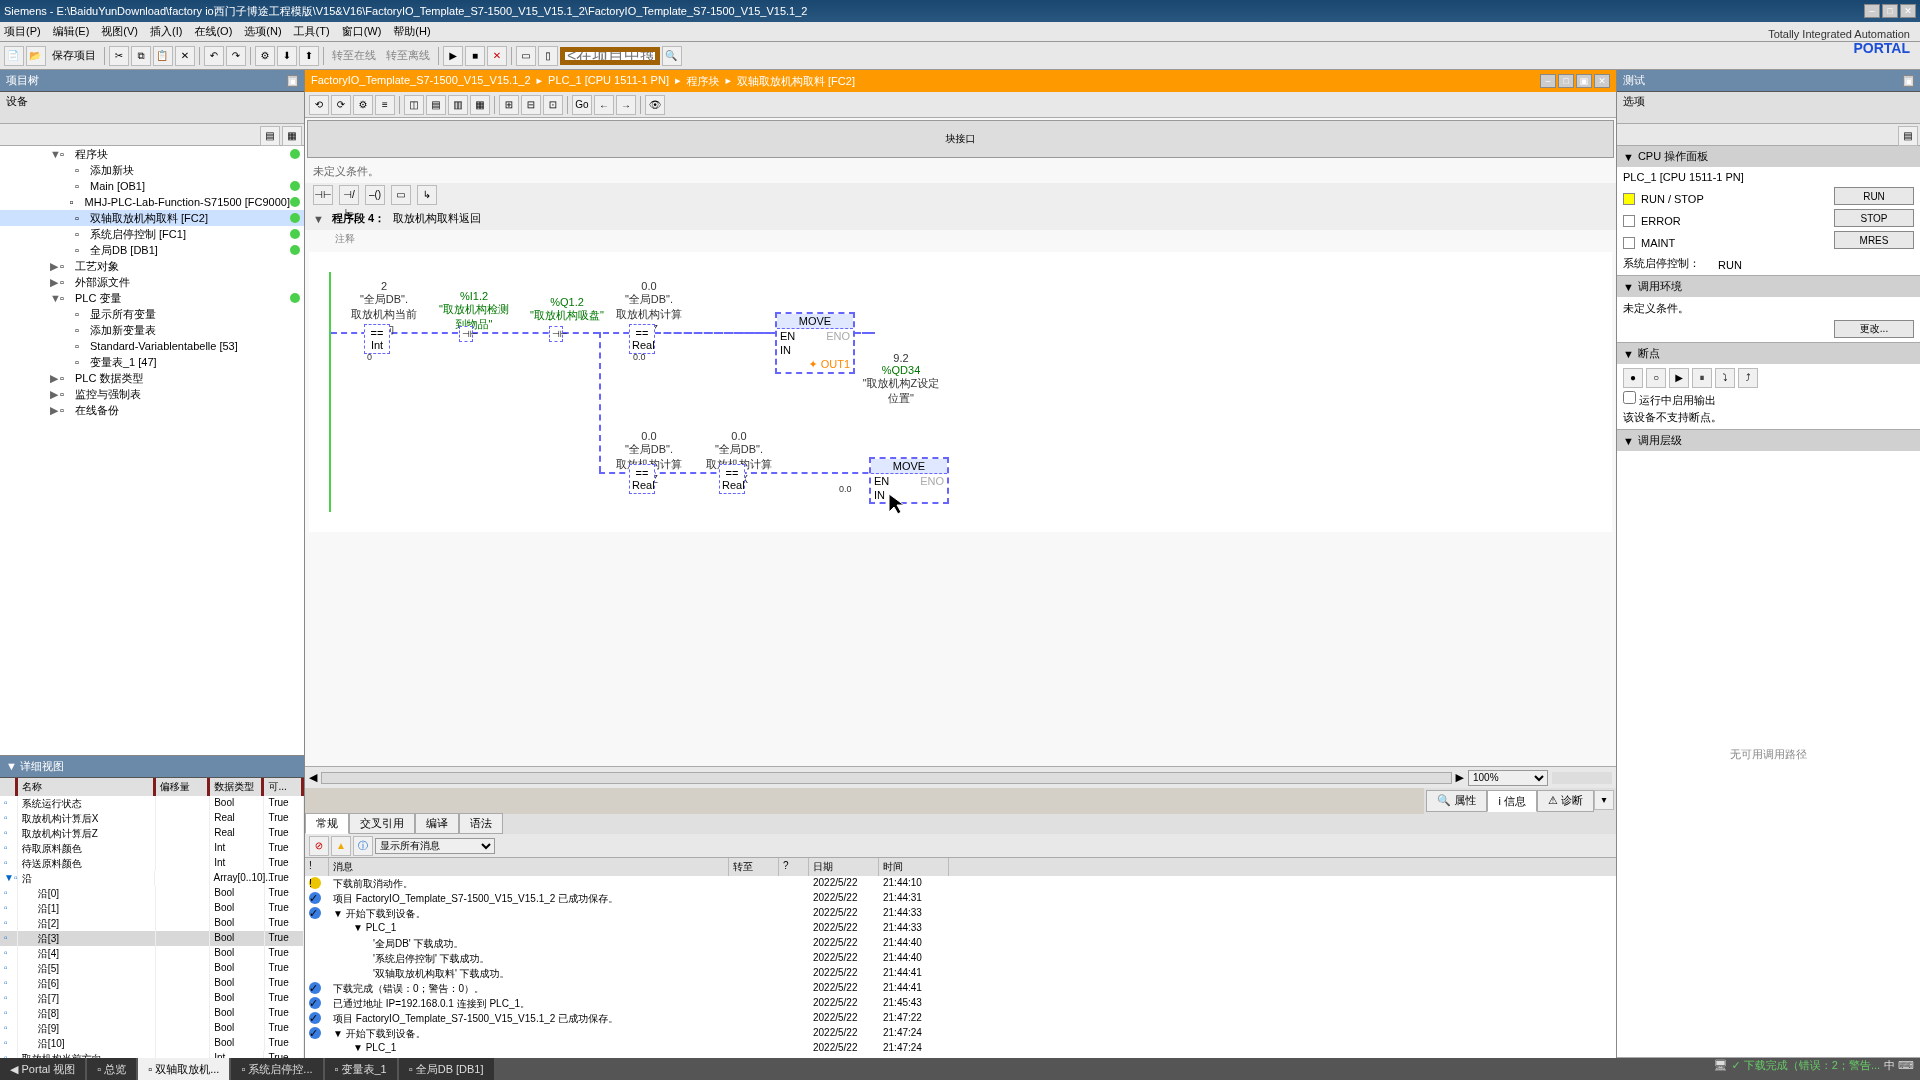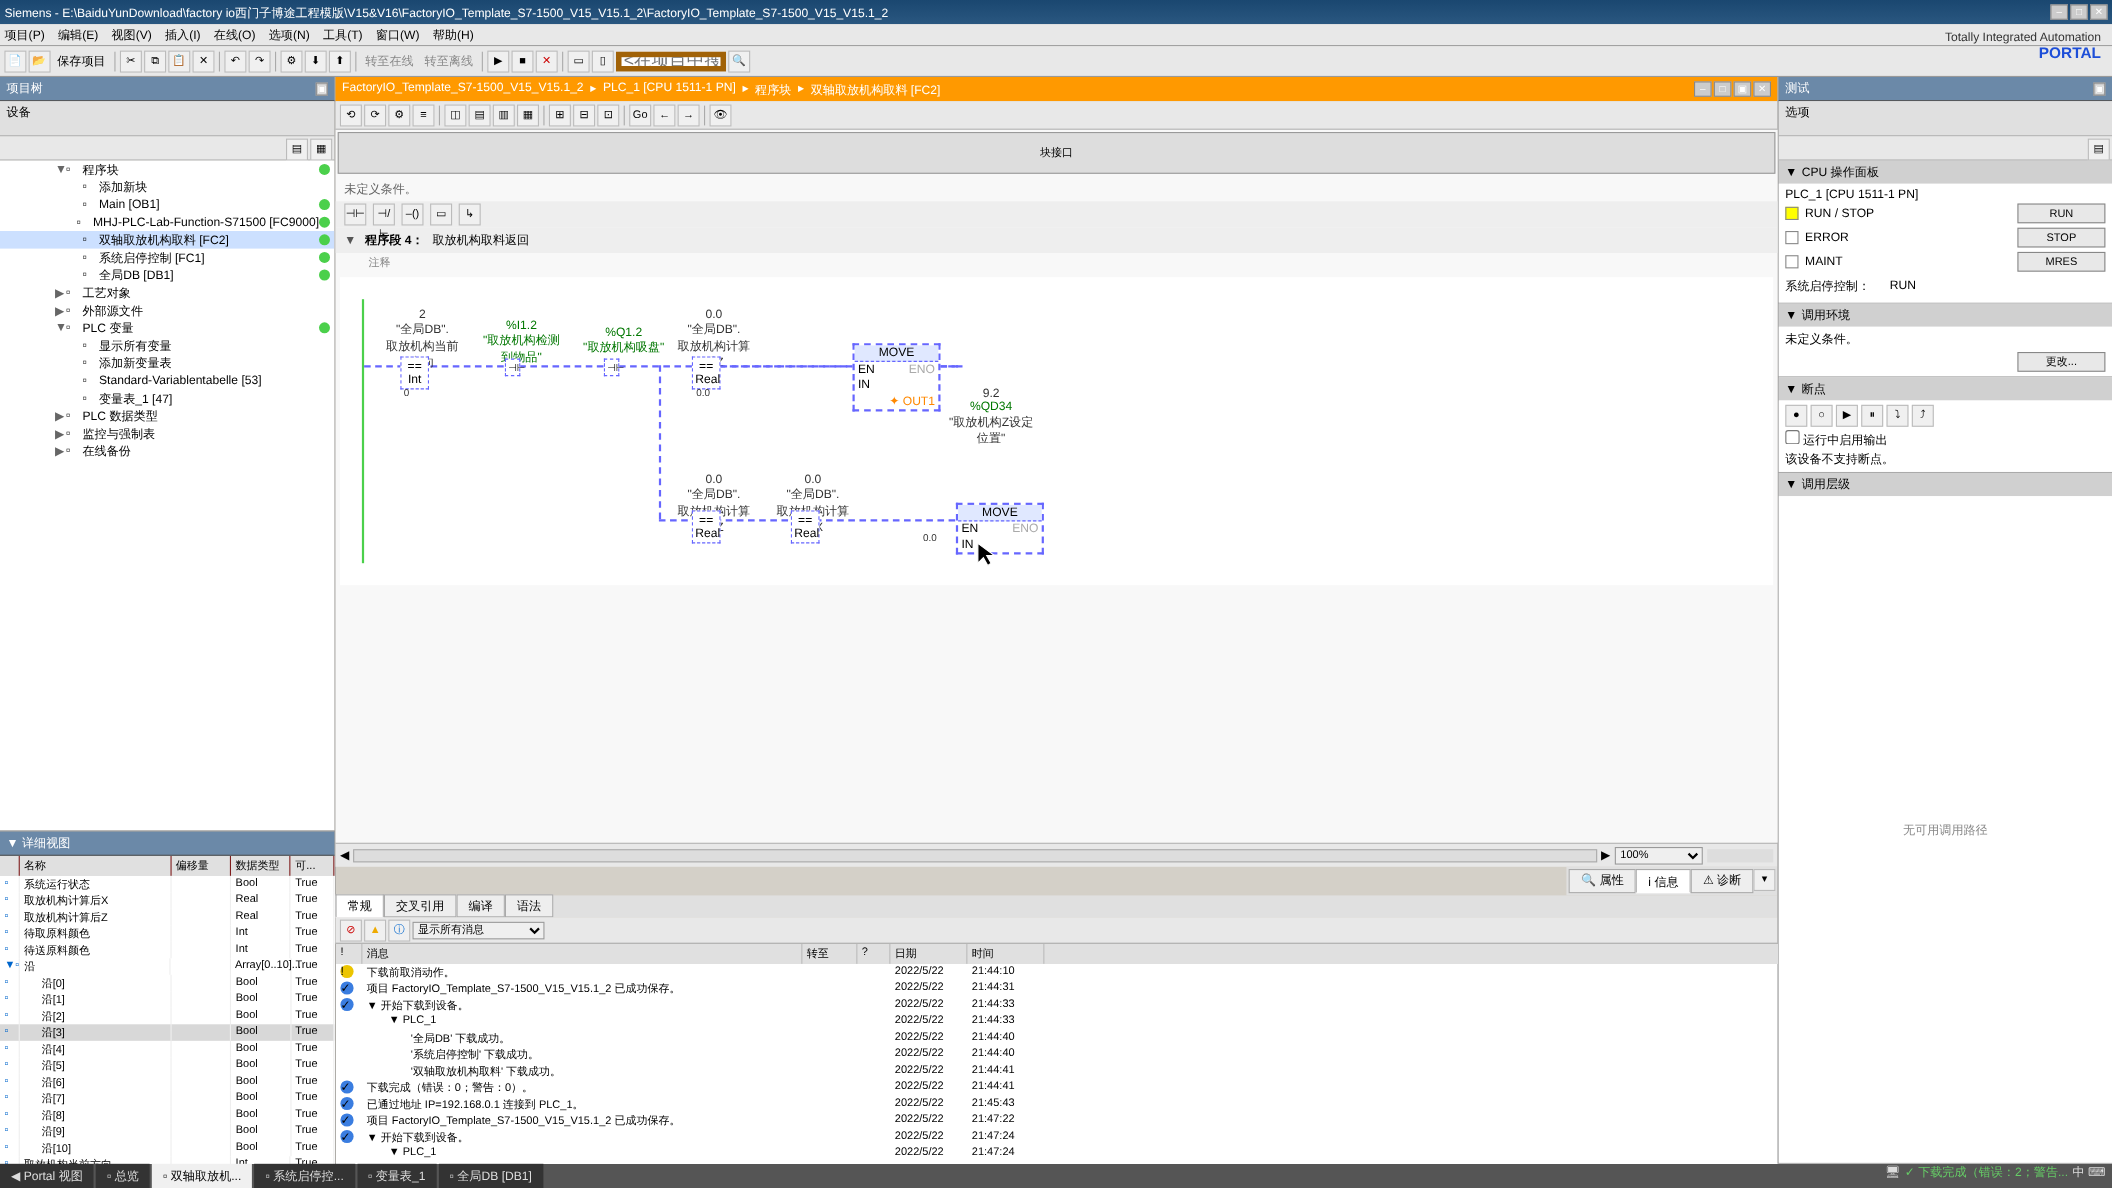--- a/index.html
+++ b/index.html
@@ -22,21 +22,21 @@
 .panel-tools{background:#e8e8e8;height:22px;border-bottom:1px solid #aaa;display:flex;justify-content:flex-end;padding:2px;gap:2px}
 .tree{flex:1;background:#fff;overflow:auto;font-size:11px}
 .tree-row{display:flex;align-items:center;height:16px;padding-left:4px;cursor:pointer;white-space:nowrap}
 .tree-row.sel{background:#cce0ff}
 .tree-icon{width:12px;height:12px;margin-right:3px;flex-shrink:0}
 .pad1{padding-left:50px}.pad2{padding-left:65px}
 .status-dot{width:10px;height:10px;border-radius:50%;background:#4bd04b;margin-left:auto;margin-right:4px;flex-shrink:0}
 .detail-panel{border-top:1px solid #888}
 .detail-table{background:#fff;overflow:auto;height:280px}
 .detail-hdr{display:flex;background:#e0e0e0;height:18px;position:sticky;top:0}
-.detail-hdr>div{border-right:1px solid #7f1d1d;padding:2px 4px;font-size:10px}
+.detail-hdr>div{border-right:3px solid #7f1d1d;padding:2px 4px;font-size:10px}
 .dcol1{width:140px}.dcol2{width:55px}.dcol3{width:55px}.dcol4{width:40px}
 .detail-row{display:flex;height:15px}
 .detail-row>div{border-right:1px solid #eee;padding:1px 4px;font-size:10px}
 .drow-icon{width:18px;color:#06c}
 .center-panel{flex:1;display:flex;flex-direction:column;min-width:0}
 .breadcrumb{background:#f90;color:#fff;height:22px;display:flex;align-items:center;padding:0 6px;justify-content:space-between}
 .bc-text{display:flex;gap:6px}
 .bc-btns{display:flex;gap:2px}
 .editor-tools{background:#e8e8e8;height:26px;border-bottom:1px solid #aaa;display:flex;align-items:center;padding:2px 4px;gap:2px}
 .editor-area{flex:1;background:#f8f8f8;overflow:auto;position:relative}
@@ -65,21 +65,21 @@
 .msg-hdr>div{border-right:1px solid #bbb;padding:2px 4px;font-size:10px}
 .mcol0{width:24px}.mcol1{width:400px}.mcol2{width:50px}.mcol3{width:30px}.mcol4{width:70px}.mcol5{width:70px}
 .msg-row{display:flex;height:15px}
 .msg-row>div{padding:1px 4px;font-size:10px;white-space:nowrap;overflow:hidden}
 .msg-icon{width:12px;height:12px;border-radius:50%;display:inline-block}
 .mi-ok{background:#3a7de0}.mi-warn{background:#ecc500}
 .right-panel{width:304px;border-left:1px solid #888;display:flex;flex-direction:column;background:#e8e8e8}
 .rp-section{border-bottom:1px solid #aaa}
 .rp-hdr{background:#d0d0d0;padding:3px 6px;display:flex;align-items:center;gap:4px;font-size:11px}
 .rp-body{background:#fff;padding:4px 6px;font-size:10px}
-.cpu-row{display:flex;align-items:center;gap:6px;height:22px}
+.cpu-row{display:flex;align-items:flex-end;gap:6px;height:22px}
 .cpu-led{width:12px;height:12px;border:1px solid #888}
 .cpu-btn{border:1px solid #888;background:#e8e8e8;width:80px;height:18px;font-size:10px;cursor:pointer}
 .bottom-bar{background:#555;height:22px;display:flex;align-items:flex-start;color:#ddd;font-size:11px}
 .bb-tab{background:#333;padding:2px 10px;margin-right:2px;display:flex;align-items:center;height:100%;cursor:pointer}
 .bb-tab.active{background:#f0f0f0;color:#000}
 .bb-right{margin-left:auto;display:flex;align-items:center;gap:4px;padding-right:6px}
 .cursor-arrow{position:absolute;width:24px;height:24px;pointer-events:none;z-index:9999}
 </style>
 </head>
 <body>

